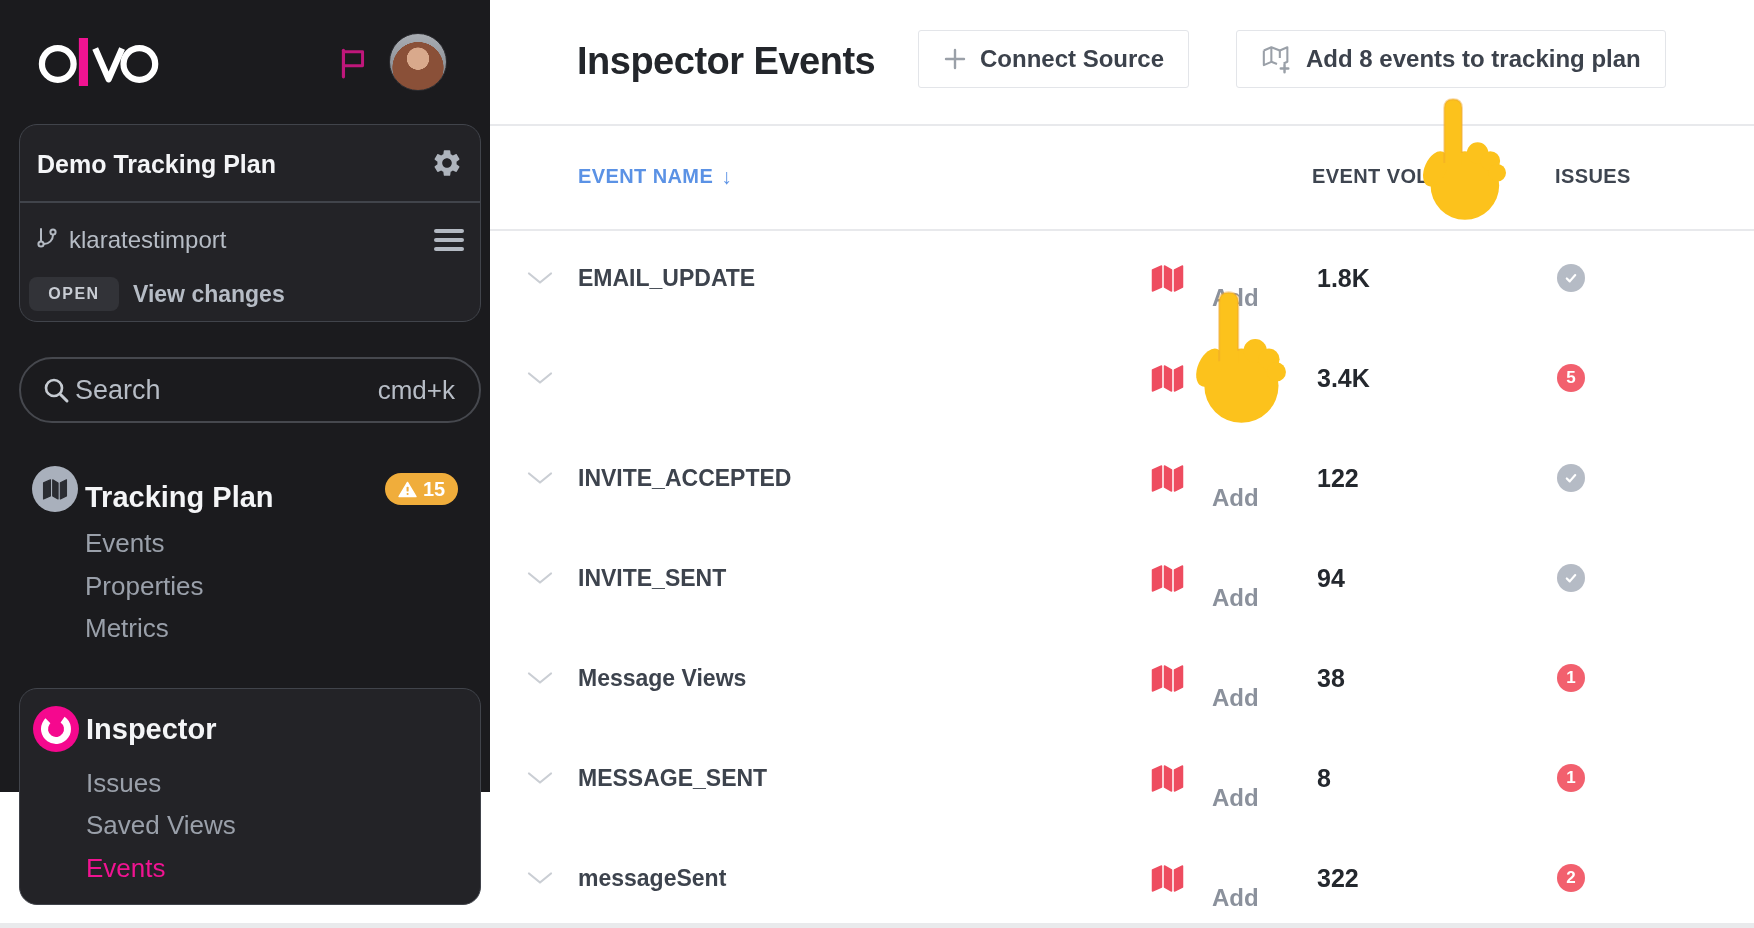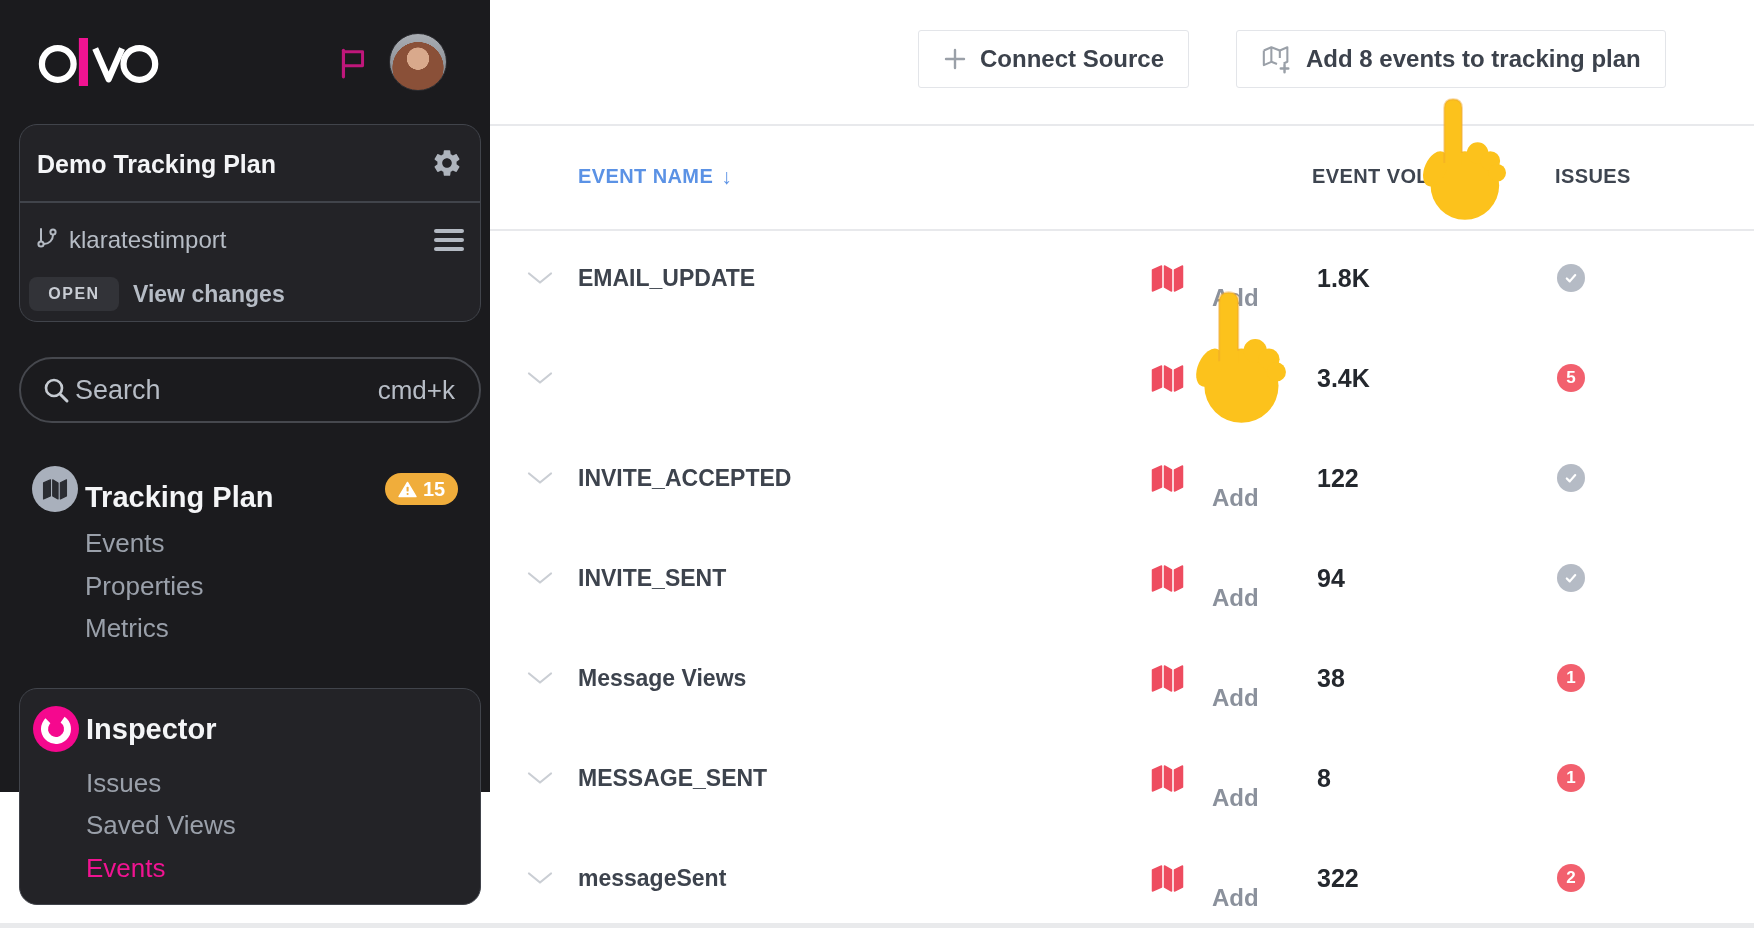--- a/index.html
+++ b/index.html
@@ -164,20 +164,21 @@
       </svg>
       <div class="ins-title">Inspector</div>
       <div class="ins-item" style="top:79px;">Issues</div>
       <div class="ins-item" style="top:121px;">Saved Views</div>
       <div class="ins-item active" style="top:164px;">Events</div>
     </div>
   </div>
 
   <div id="main">
 
+    <div class="page-title">Inspector Events</div>
 
     <div class="btn" id="btn-connect">
       <svg width="24" height="24" viewBox="0 0 24 24">
         <line x1="12" y1="3" x2="12" y2="21" stroke="#9aa0a8" stroke-width="2.4" stroke-linecap="round"></line>
         <line x1="3" y1="12" x2="21" y2="12" stroke="#9aa0a8" stroke-width="2.4" stroke-linecap="round"></line>
       </svg>
       <span>Connect Source</span>
     </div>
 
     <div class="btn" id="btn-addplan">

